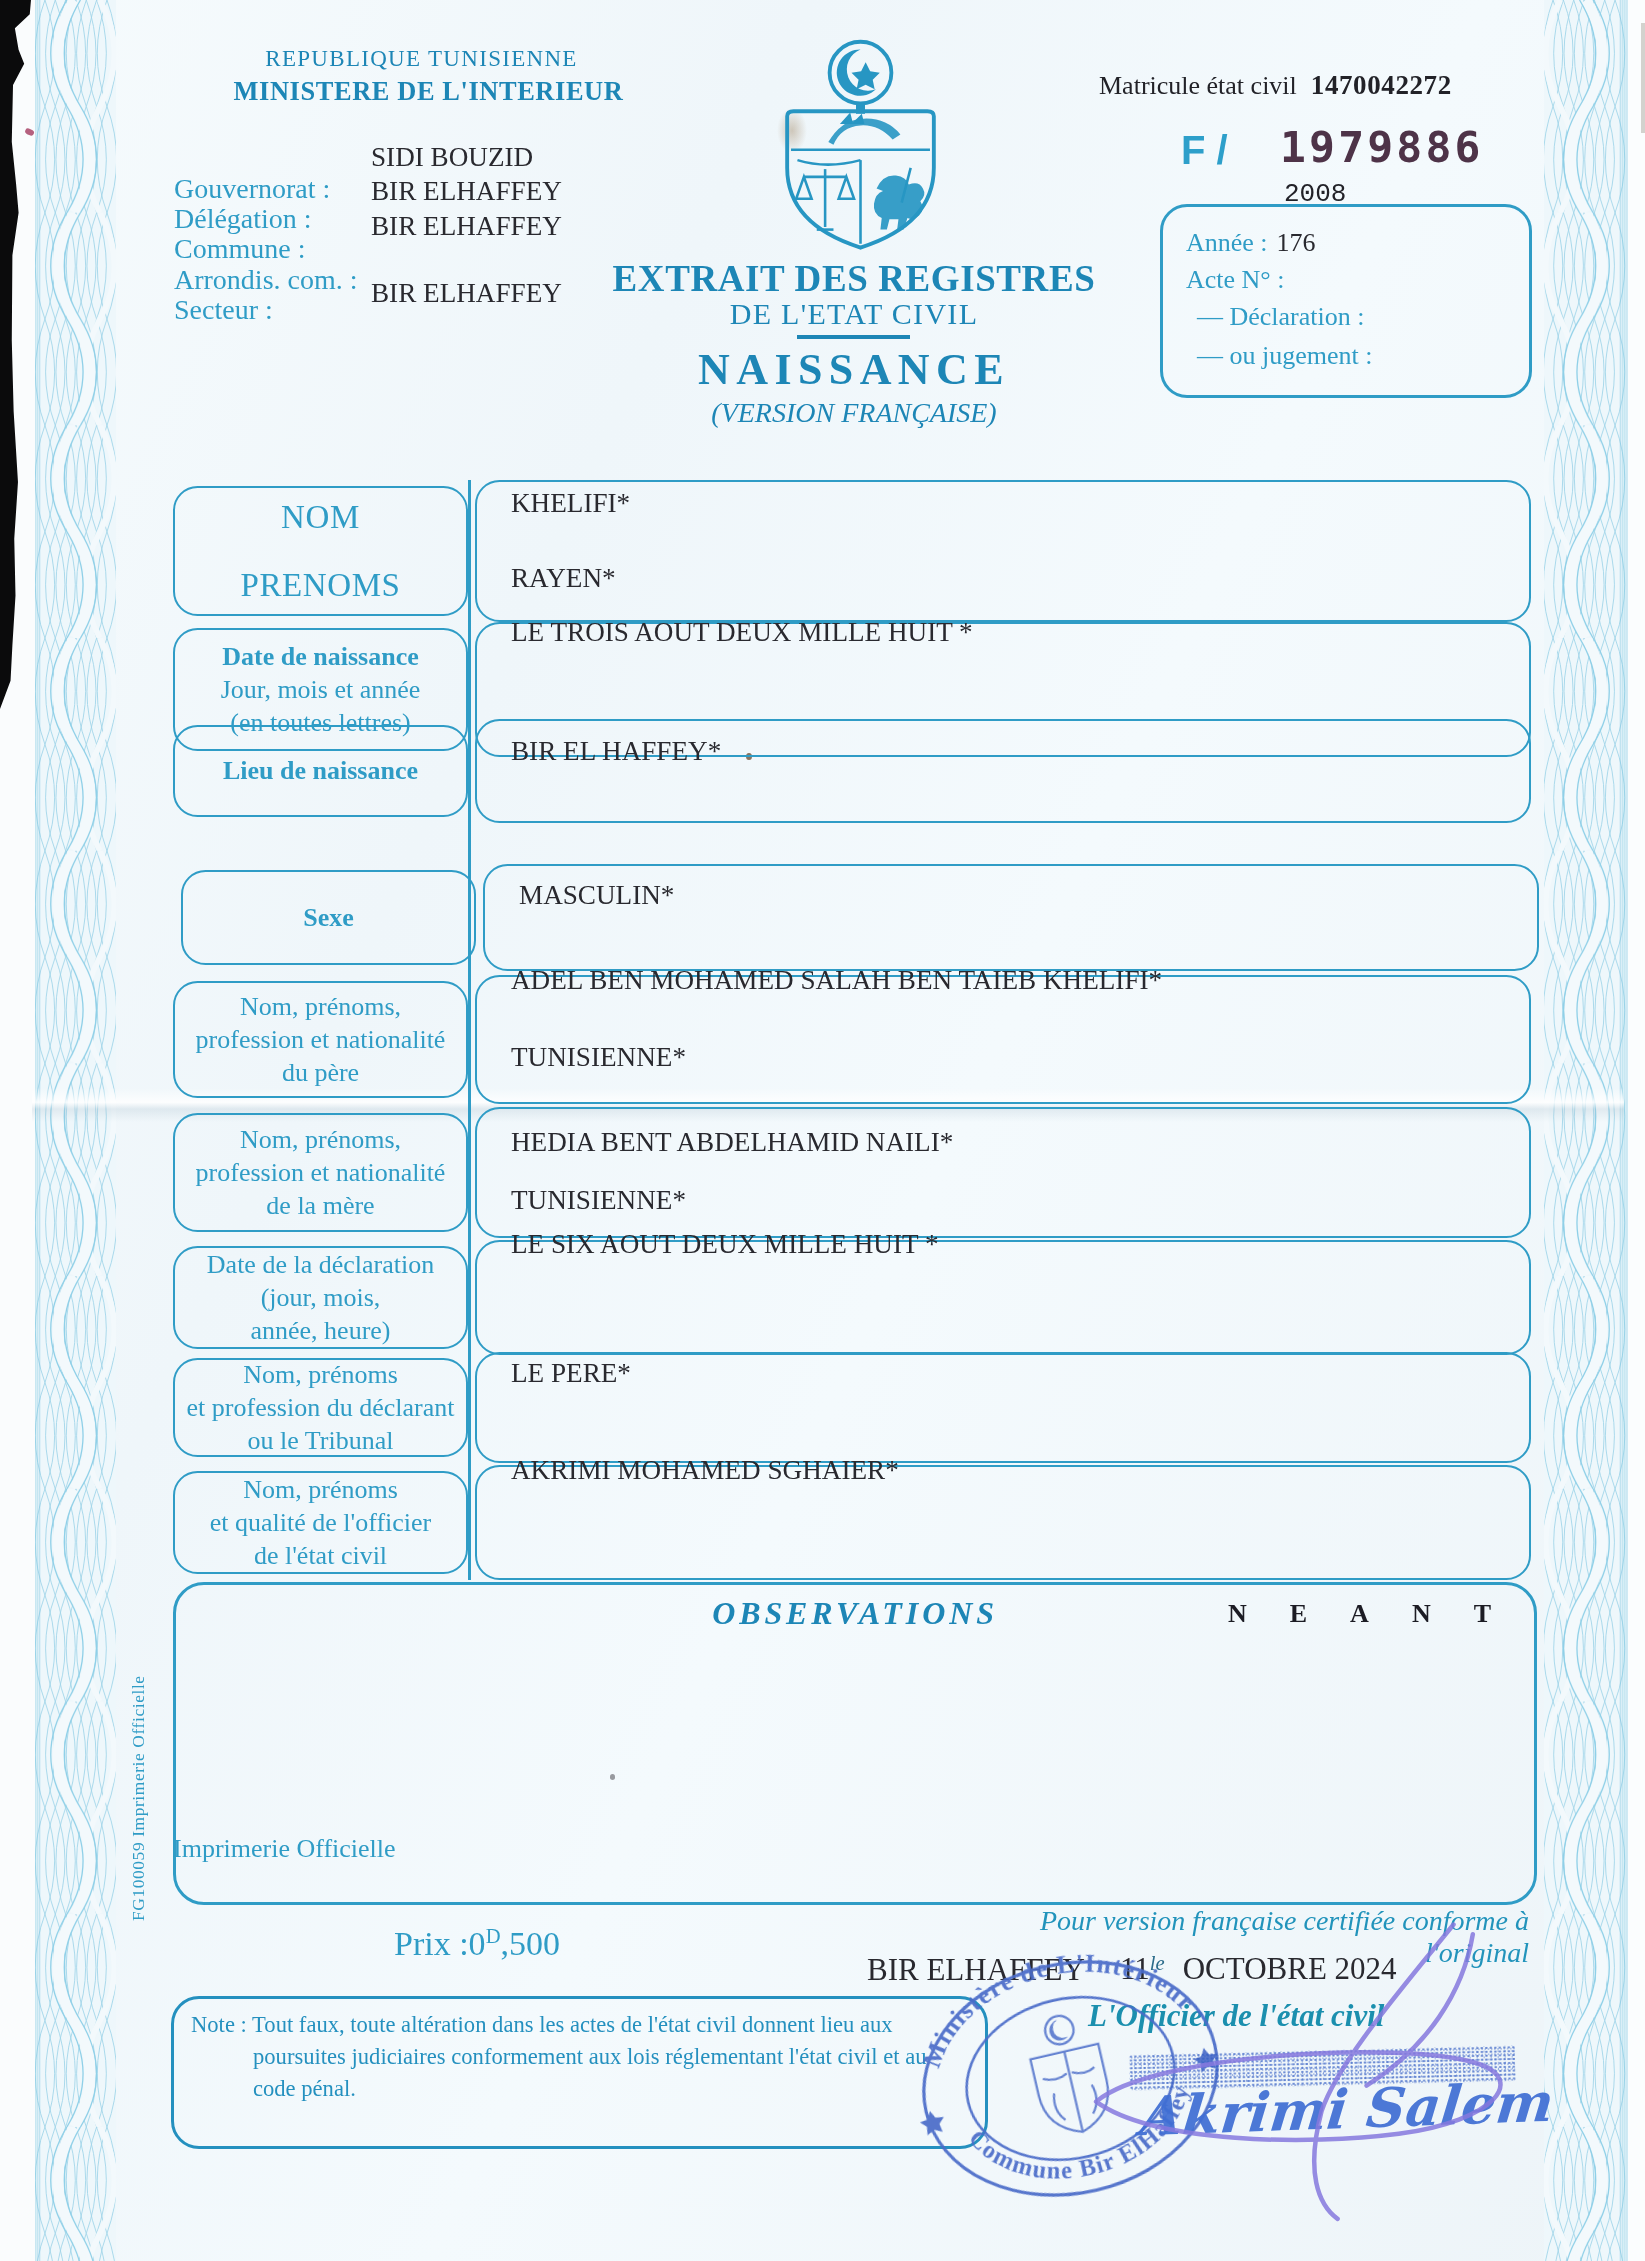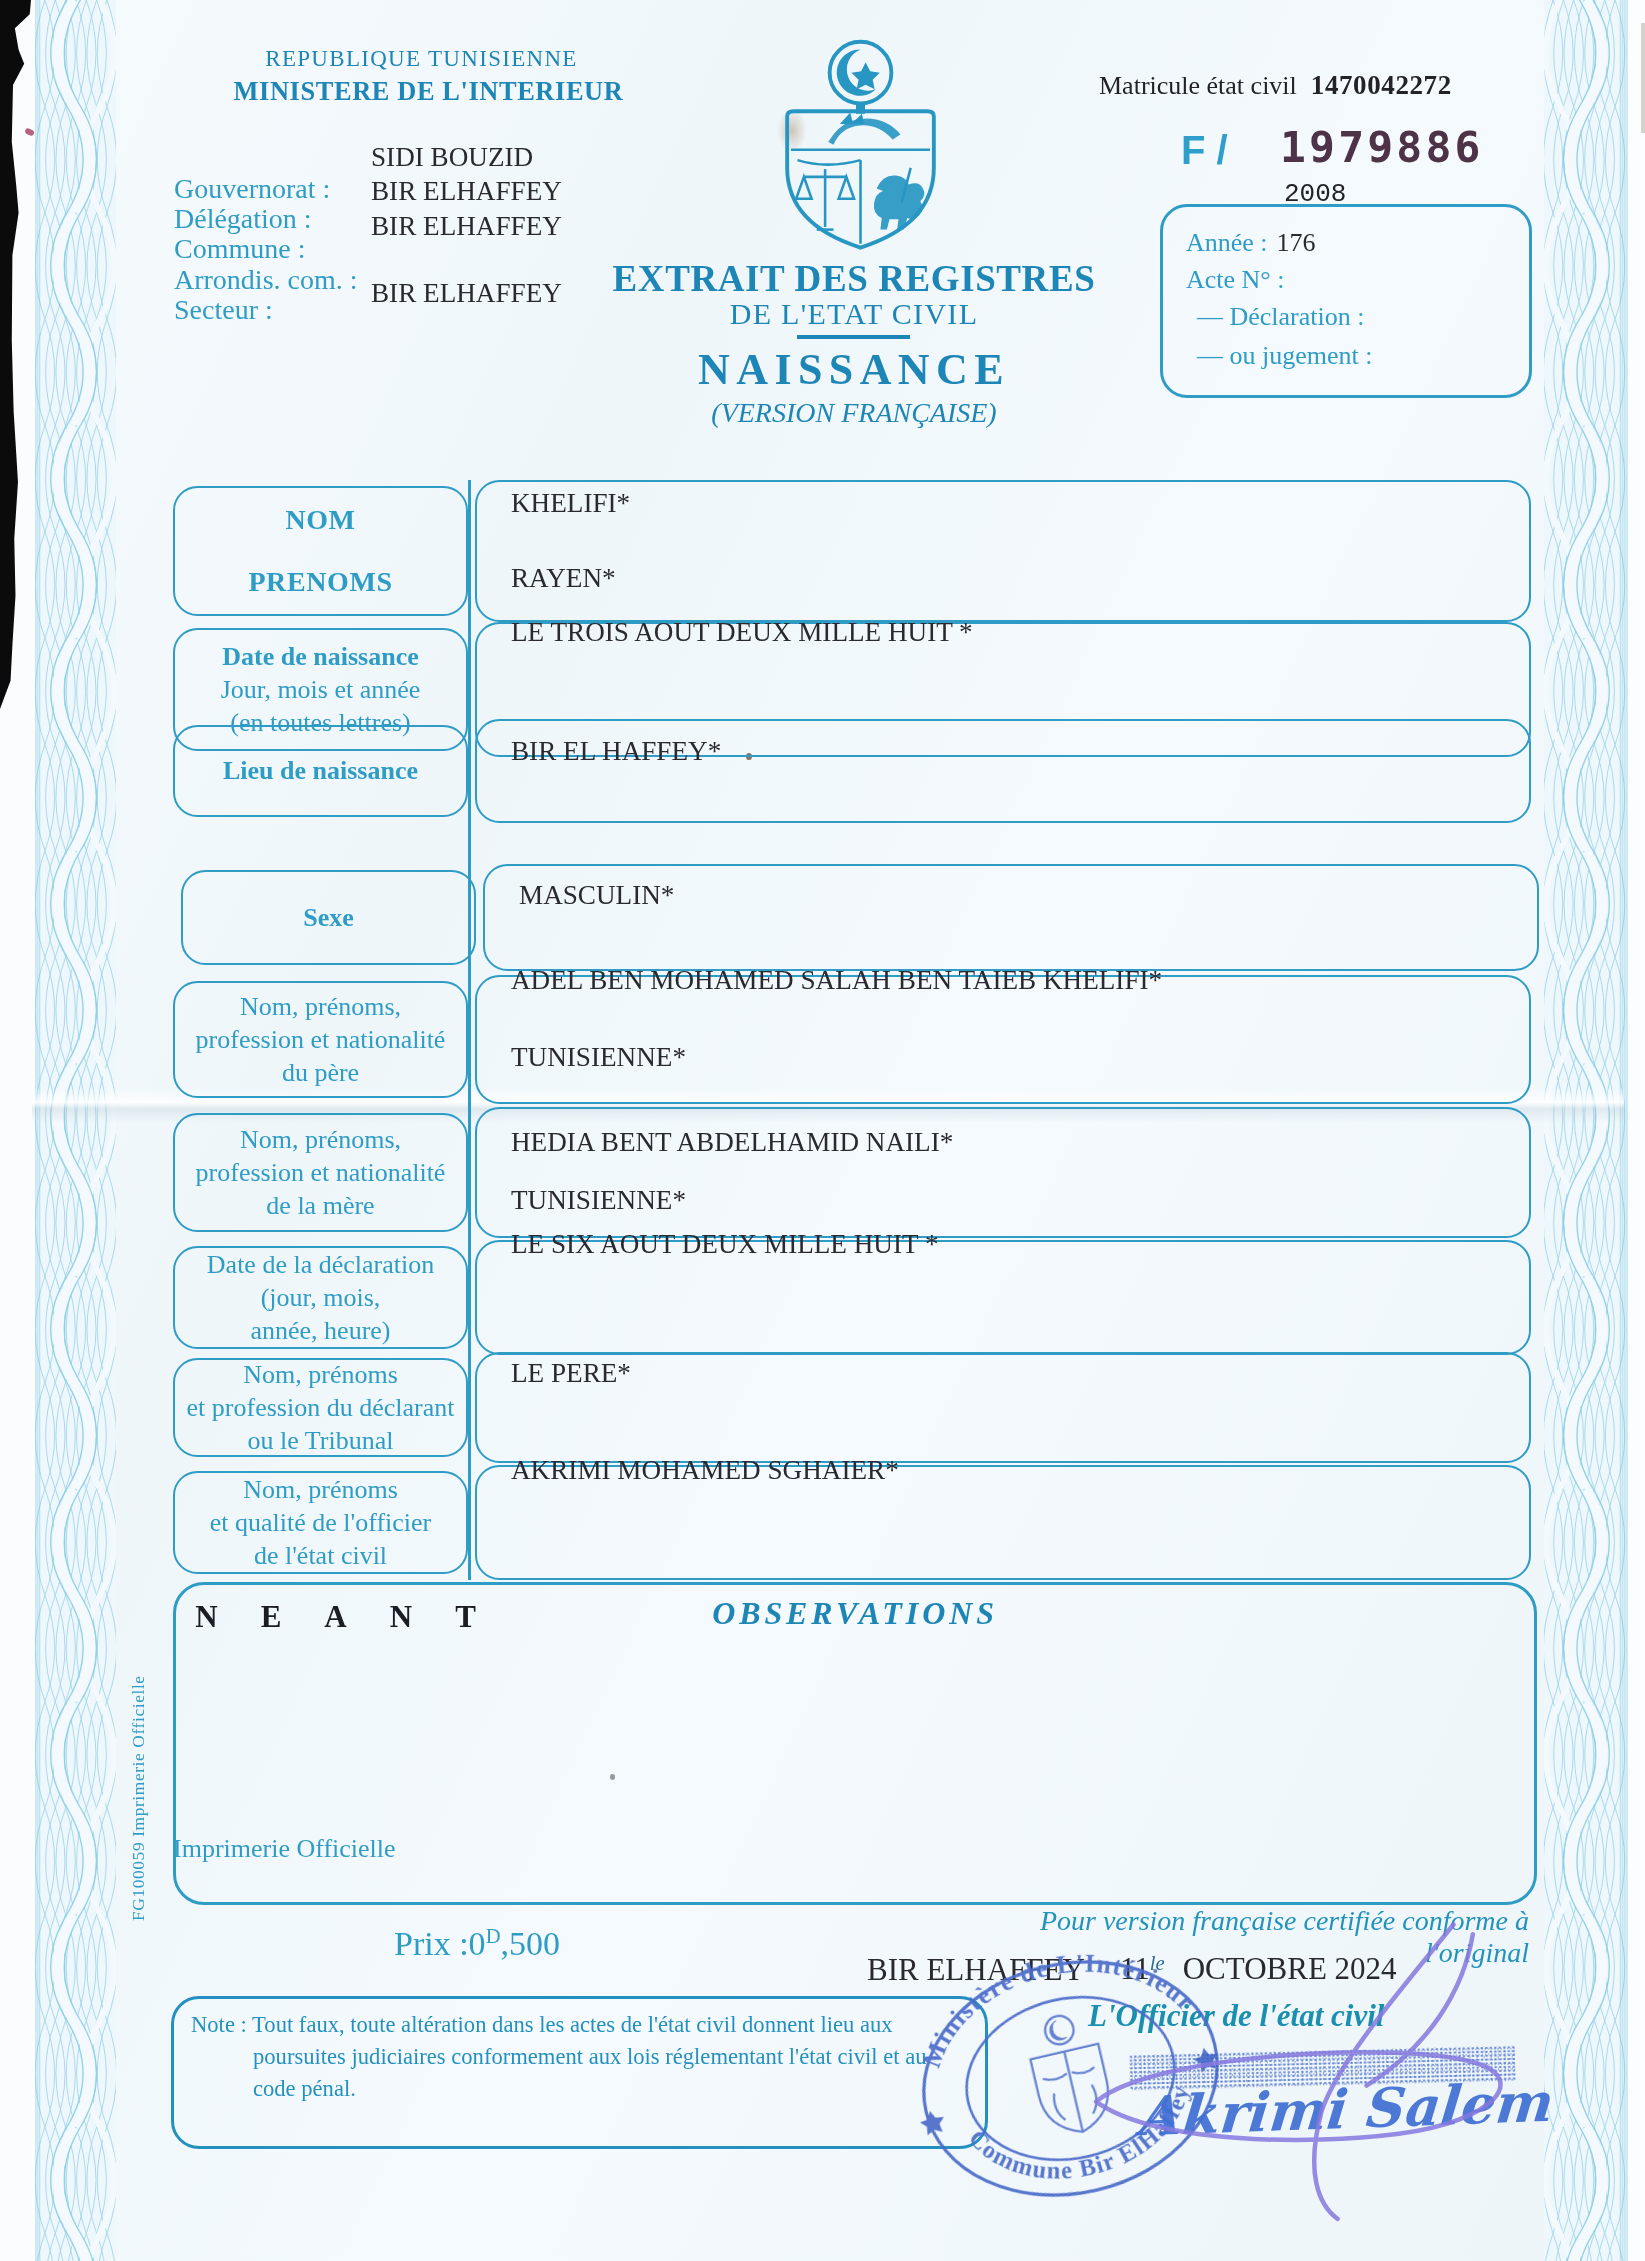--- a/index.html
+++ b/index.html
@@ -60,21 +60,21 @@
 
   
   .row{position:absolute;left:173px;width:1358px;}
   .lbl{position:absolute;left:0;top:6.4px;bottom:6.4px;width:291px;border:2.6px solid var(--fb);border-radius:24.5px;
        display:flex;flex-direction:column;justify-content:center;align-items:center;text-align:center;row-gap:1.3px;}
   .lline{font-size:26px;color:var(--fb);line-height:1.22;padding:0 9px;}
   .val{position:absolute;left:302px;top:0;bottom:0;right:0;border:2.6px solid var(--fb);border-radius:24.5px;padding-left:34px;}
   .vline{font-size:28px;color:var(--typed);white-space:nowrap;transform:scaleX(.97);transform-origin:left;}
   .vsep{left:468px;top:480px;width:2.6px;height:1100px;background:var(--fb);}
 
-  .r1{top:480px;height:142px;} .r1 .lline{font-weight:bold;font-size:28px;letter-spacing:0.6px;}
+  .r1{top:480px;height:142px;} .r1 .lline{font-weight:normal;font-size:33px;letter-spacing:0.6px;}
   .r1 .lbl{row-gap:28px;}
   .r2{top:622px;height:135px;} .r2 .lline:first-child{font-weight:bold;}
   .r3{top:719px;height:104px;} .r3 .lline{font-weight:bold;}
   .r4{top:864px;height:107px;margin-left:8px;} .r4 .lline{font-weight:bold;}
   .r5{top:975px;height:129px;}
   .r6{top:1107px;height:131px;}
   .r7{top:1240px;height:115px;}
   .r8{top:1352px;height:111px;}
   .r9{top:1465px;height:115px;}
 
@@ -85,21 +85,21 @@
   .r5 .v0{margin-top:-13px;} .r5 .v1{margin-top:45px;}
   .r6 .v0{margin-top:17px;} .r6 .v1{margin-top:26px;}
   .r7 .v0{margin-top:-14px;}
   .r8 .v0{margin-top:2.6px;}
   .r9 .v0{margin-top:-13px;}
 
   
   .obs-box{left:173px;top:1582px;width:1358px;height:317px;border:3.2px solid var(--fb);border-radius:31px;}
   .obs-head{position:absolute;left:0;top:10.3px;width:100%;text-align:center;}
   .obs-title{font-size:32px;font-weight:bold;font-style:italic;letter-spacing:3.9px;color:var(--fbd);}
-  .obs-neant{position:absolute;left:0;top:3.9px;width:100%;text-align:left;font-size:31px;font-weight:bold;
+  .obs-neant{position:absolute;left:0;top:3.9px;width:100%;text-align:right;font-size:26px;font-weight:bold;
              letter-spacing:43px;color:#1c1c24;text-indent:19.3px;}
 
   
   .side-code{left:128px;top:1663px;height:258px;writing-mode:vertical-rl;transform:rotate(180deg);
              font-size:17.4px;color:var(--fb);letter-spacing:0.6px;}
   .imprimerie{left:173px;top:1834px;font-size:26px;color:var(--fb);}
   .prix{left:394px;top:1925px;font-size:34px;color:var(--fb);}
   .prix sup{font-size:20.6px;}
   .cert-line{left:967px;top:1905px;width:562px;text-align:right;font-size:28px;font-style:italic;color:#2193bb;}
   .place{left:867px;top:1952px;font-size:31px;color:var(--typed);}

